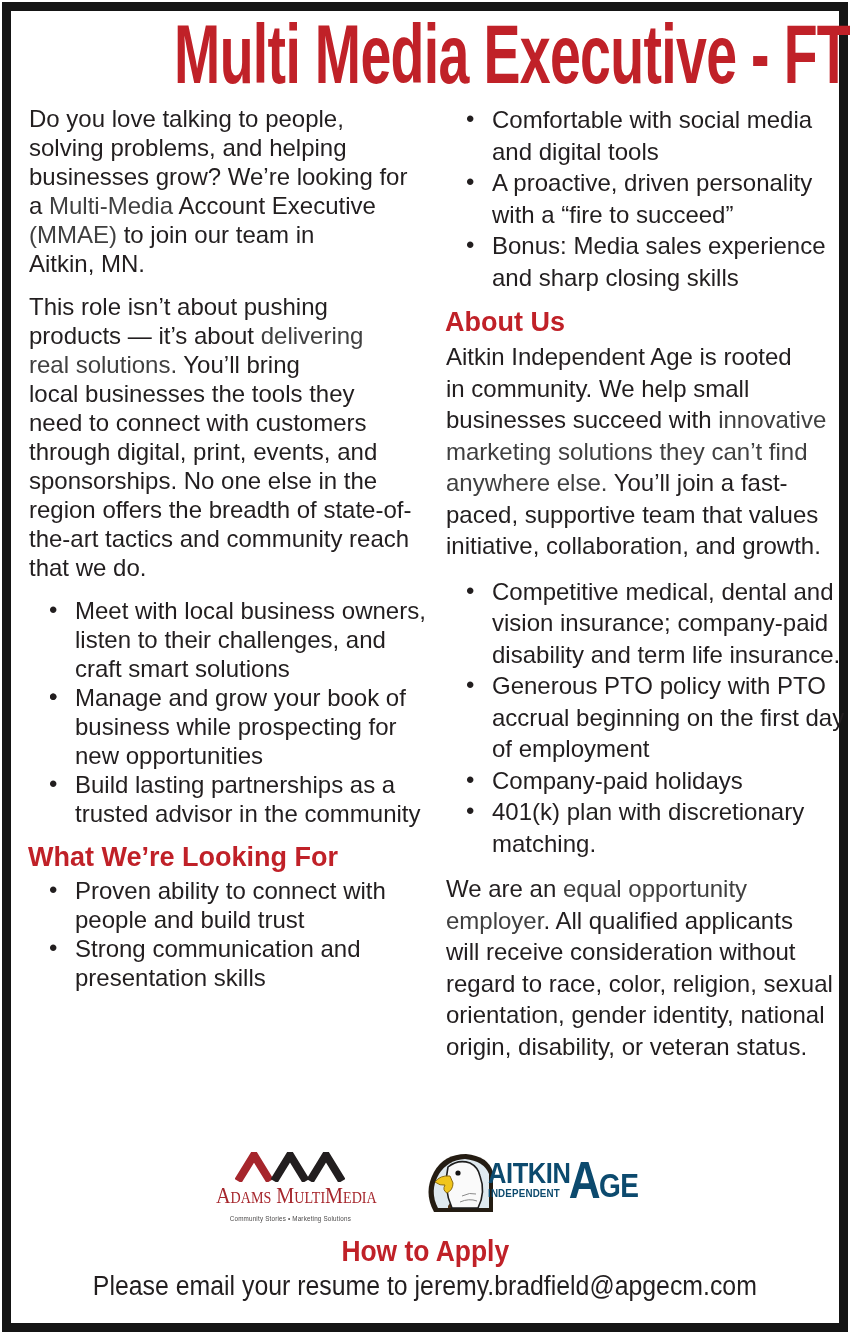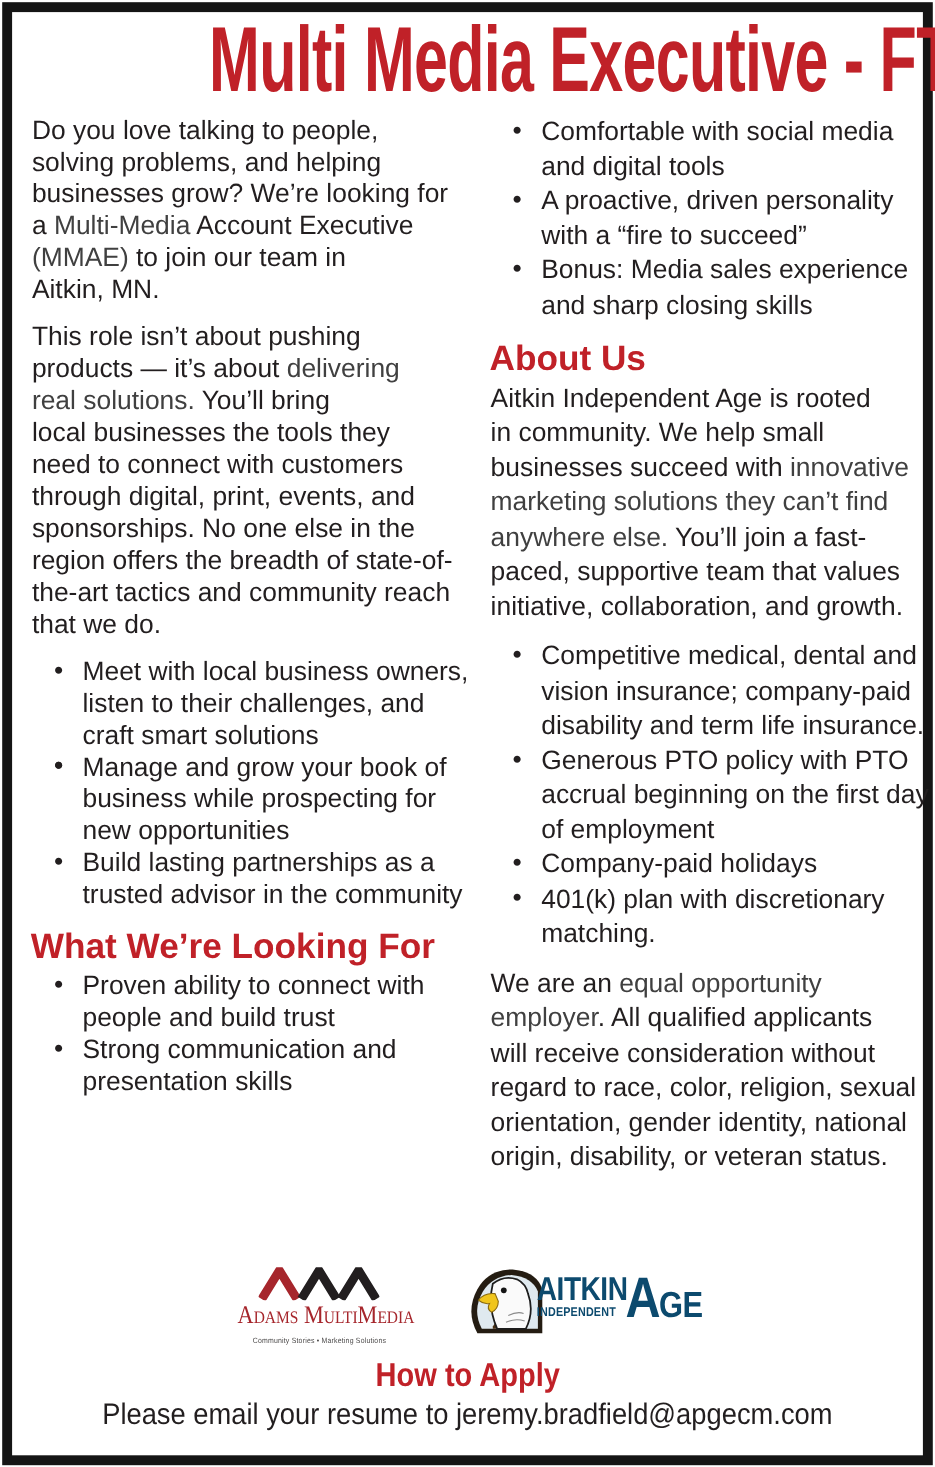--- a/index.html
+++ b/index.html
@@ -2,30 +2,30 @@
 <html><head>
 <meta charset="utf-8">
 <style>
   html,body{margin:0;padding:0;background:#ffffff;}
   .page{
     position:relative;width:850px;height:1334px;background:#ffffff;
     font-family:"Liberation Sans","DejaVu Sans",sans-serif;color:#221e1f;
     overflow:hidden;
   }
   .frame{position:absolute;inset:2px;border:9px solid #151515;pointer-events:none;}
-  .title-wrap{position:absolute;top:10px;left:0;right:0;text-align:center;white-space:nowrap;padding-left:16px;}
+  .title-wrap{position:absolute;top:10px;left:0;right:0;text-align:center;white-space:nowrap;}
   .title{
     display:inline-block;font-size:84px;font-weight:bold;color:#c02128;
     letter-spacing:-1px;transform:scaleX(0.66);transform-origin:center;line-height:1.05;
   }
   .col{position:absolute;top:104px;font-size:24px;}
   #col-left{left:28px;width:420px;line-height:29px;}
   #col-right{left:445px;width:400px;line-height:31.5px;}
   .col p{margin:0 1px 14px;white-space:pre-line;}
-  .col .heading{color:#c02128;font-weight:bold;font-size:32px;line-height:1.15;margin:11px 0 3px;}
+  .col .heading{color:#c02128;font-weight:bold;font-size:27px;line-height:1.15;margin:11px 0 3px;}
   .col ul{margin:0 0 14px;padding:0;list-style:none;}
   .col li{position:relative;padding-left:47px;}
   .col li .bullet{position:absolute;left:21px;top:-1px;}
   .col li .li-text{white-space:pre-line;}
   .rb{color:#404040;font-weight:normal;}
   
   .adams{position:absolute;left:205px;top:1152px;width:170px;text-align:center;}
   .adams svg{display:block;margin:0 auto;}
   .adams-name{
     font-family:"Liberation Serif","DejaVu Serif",serif;font-variant:small-caps;

